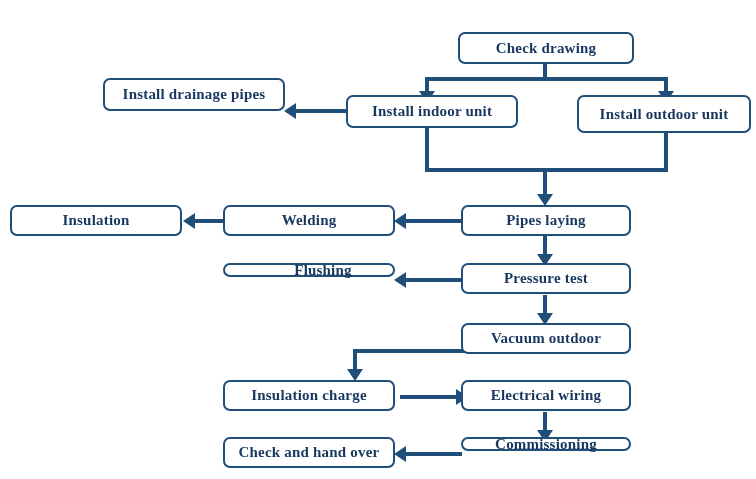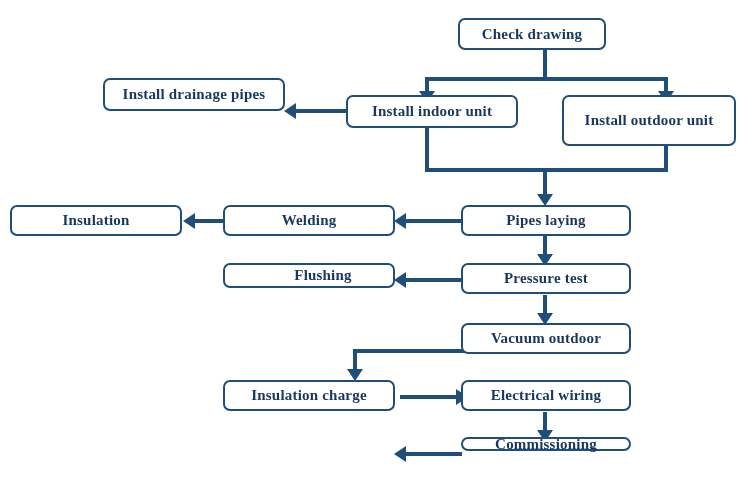--- a/index.html
+++ b/index.html
@@ -106,40 +106,41 @@
 
   <div class="conn h" style="left:400px; top:395px; width:62px;"></div>
   <div class="arrow arrow-right" style="left:456px; top:389px;"></div>
 
   <div class="conn v" style="left:543px; top:412px; height:20px;"></div>
   <div class="arrow arrow-down" style="left:537px; top:430px;"></div>
 
   <div class="conn h" style="left:406px; top:452px; width:56px;"></div>
   <div class="arrow arrow-left" style="left:394px; top:446px;"></div>
 
-  <div class="node" style="left:458px; top:18px; width:148px; height:32px;">Check drawing</div>
+  <div class="node" style="left:458px; top:32px; width:176px; height:32px;">Check drawing</div>
 
   <div class="node" style="left:346px; top:95px; width:172px; height:33px;">Install indoor unit</div>
 
-  <div class="node" style="left:562px; top:95px; width:174px; height:51px;">Install outdoor unit</div>
+  <div class="node" style="left:577px; top:95px; width:174px; height:38px;">Install outdoor unit</div>
 
   <div class="node" style="left:103px; top:78px; width:182px; height:33px;">Install drainage pipes</div>
 
   <div class="node" style="left:461px; top:205px; width:170px; height:31px;">Pipes laying</div>
 
   <div class="node" style="left:10px; top:205px; width:172px; height:31px;">Insulation</div>
 
   <div class="node" style="left:223px; top:205px; width:172px; height:31px;">Welding</div>
 
   <div class="node" style="left:461px; top:263px; width:170px; height:31px;">Pressure test</div>
 
-  <div class="node" style="left:223px; top:263px; width:172px; height:25px;padding-left:28px;">Flushing</div>
+  <div class="node" style="left:223px; top:263px; width:172px; height:14px;padding-left:28px;">Flushing</div>
 
   <div class="node" style="left:461px; top:323px; width:170px; height:31px;">Vacuum outdoor</div>
 
   <div class="node" style="left:461px; top:380px; width:170px; height:31px;">Electrical wiring</div>
 
   <div class="node" style="left:223px; top:380px; width:172px; height:31px;">Insulation charge</div>
 
   <div class="node" style="left:461px; top:437px; width:170px; height:14px;">Commissioning</div>
 
+  <div class="node" style="left:223px; top:437px; width:172px; height:31px;">Check and hand over</div>
 
 </div>
 
 </body></html>

